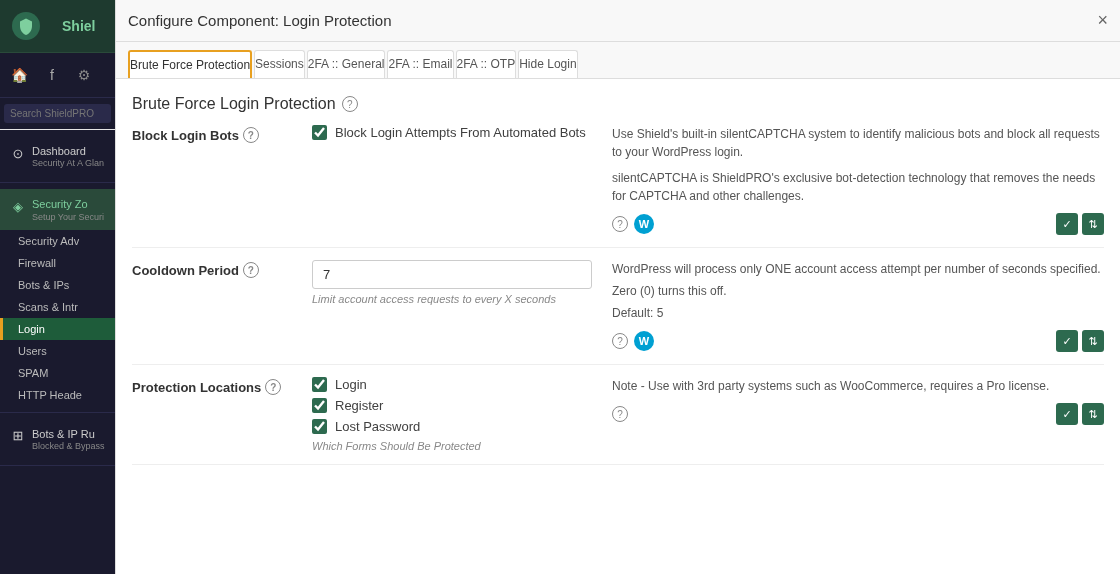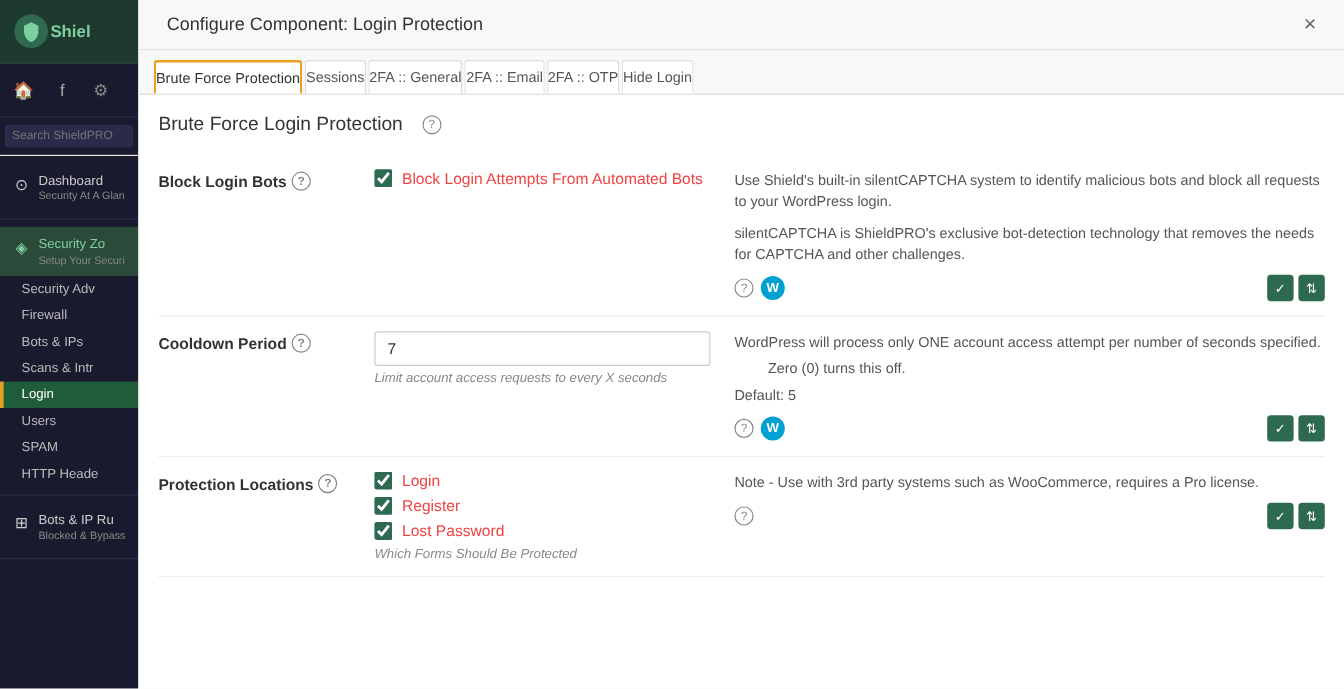--- a/index.html
+++ b/index.html
@@ -2,21 +2,21 @@
 <html><head>
   <meta charset="utf-8">
   <style>
     * { box-sizing: border-box; margin: 0; padding: 0; }
     body { font-family: -apple-system, BlinkMacSystemFont, 'Segoe UI', Arial, sans-serif; font-size: 13px; background: #f0f0f0; }
     
     .app-container { display: flex; width: 1120px; height: 574px; background: #fff; overflow: hidden; }
     
     
     .sidebar { width: 115px; background: #1a1a2e; display: flex; flex-direction: column; flex-shrink: 0; overflow: hidden; }
-    .sidebar-logo { background: #1e3a2f; padding: 12px; display: flex; align-items: center; gap: 2px; border-bottom: 1px solid #2a4a3a; }
+    .sidebar-logo { background: #1e3a2f; padding: 12px; display: flex; align-items: center; gap: 22px; border-bottom: 1px solid #2a4a3a; }
     .sidebar-logo-icon { width: 28px; height: 28px; background: #2d6a4f; border-radius: 50%; display: flex; align-items: center; justify-content: center; }
     .sidebar-logo-text { color: #7ecf9e; font-size: 14px; font-weight: bold; }
     .sidebar-icons { display: flex; gap: 0; padding: 8px 4px; border-bottom: 1px solid #2a2a4a; }
     .sidebar-top-icon { width: 32px; height: 28px; display: flex; align-items: center; justify-content: center; color: #888; font-size: 14px; }
     .sidebar-search { padding: 6px 4px; border-bottom: 1px solid #e5e5e5; }
     .sidebar-search input { width: 100%; background: #2a2a4a; border: none; border-radius: 3px; color: #aaa; font-size: 10px; padding: 4px 6px; outline: none; }
     .sidebar-nav { flex: 1; overflow-y: auto; }
     .sidebar-section { padding: 6px 0; border-bottom: 1px solid #2a2a4a; }
     .sidebar-item { padding: 8px 10px; color: #ccc; font-size: 11px; cursor: pointer; display: flex; align-items: flex-start; gap: 6px; }
     .sidebar-item.active { background: #2a4a3a; color: #7ecf9e; }
@@ -24,48 +24,48 @@
     .sidebar-item-label { line-height: 1.3; }
     .sidebar-item-sublabel { font-size: 9px; color: #888; }
     .sidebar-sub-item { padding: 5px 10px 5px 18px; color: #bbb; font-size: 11px; cursor: pointer; }
     .sidebar-sub-item.active { color: #fff; background: #1e5c3a; border-left: 3px solid #e8a020; padding-left: 15px; }
     
     
     .main-content { flex: 1; overflow: hidden; display: flex; flex-direction: column; }
     
     
     .dialog { flex: 1; background: #fff; display: flex; flex-direction: column; border-left: 1px solid #ddd; }
-    .dialog-header { padding: 10px 23px; background: #f8f8f8; border-bottom: 1px solid #ddd; display: flex; justify-content: space-between; align-items: center; }
+    .dialog-header { padding: 10px 12px; background: #f8f8f8; border-bottom: 1px solid #ddd; display: flex; justify-content: space-between; align-items: center; }
     .dialog-title { font-size: 15px; color: #333; font-weight: normal; }
     .dialog-close { background: none; border: none; font-size: 18px; cursor: pointer; color: #666; }
     
     .dialog-tabs { display: flex; gap: 2px; padding: 8px 12px 0; border-bottom: 1px solid #ddd; background: #f8f8f8; }
     .dialog-tab { padding: 6px 0; font-size: 12px; cursor: pointer; border: 1px solid #ddd; border-bottom: none; background: #fff; color: #555; border-radius: 3px 3px 0 0; }
     .dialog-tab.active { background: #fff; border: 2px solid #e8a020; border-bottom: none; color: #333; font-weight: 500; }
     
     .dialog-body { flex: 1; overflow-y: auto; padding: 16px; }
-    .section-title { font-size: 16px; color: #333; margin-bottom: 16px; display: flex; align-items: center; gap: 16px; }
+    .section-title { font-size: 16px; color: #333; display: flex; align-items: center; gap: 6px; }
     .help-icon { width: 16px; height: 16px; border-radius: 50%; border: 1px solid #888; color: #888; font-size: 10px; display: inline-flex; align-items: center; justify-content: center; cursor: pointer; }
     
     .settings-row { display: flex; padding: 12px 0; border-bottom: 1px solid #eee; min-height: 80px; }
     .settings-label { width: 180px; flex-shrink: 0; padding-top: 2px; }
     .settings-label-text { font-size: 13px; font-weight: 600; color: #333; display: flex; align-items: center; gap: 4px; }
     .settings-control { width: 300px; flex-shrink: 0; padding-right: 20px; }
     .settings-desc { flex: 1; color: #555; font-size: 12px; line-height: 1.5; }
     .settings-desc-actions { display: flex; justify-content: space-between; align-items: center; margin-top: 8px; }
     .settings-desc-icons { display: flex; gap: 6px; align-items: center; }
     .wp-icon { width: 20px; height: 20px; background: #00a0d2; border-radius: 50%; display: flex; align-items: center; justify-content: center; color: white; font-size: 11px; font-weight: bold; }
     .settings-action-btns { display: flex; gap: 4px; }
     .action-btn { width: 22px; height: 22px; border-radius: 3px; display: flex; align-items: center; justify-content: center; font-size: 11px; cursor: pointer; }
     .action-btn-check { background: #2d6a4f; color: white; border: none; }
     .action-btn-sort { background: #2d6a4f; color: white; border: none; }
     
     .checkbox-row { display: flex; align-items: center; gap: 8px; margin-bottom: 6px; }
     .checkbox-row input[type="checkbox"] { width: 15px; height: 15px; accent-color: #2d6a4f; }
-    .checkbox-label { font-size: 13px; color: #ef4444; }
+    .checkbox-label { font-size: 13px; color: #404040; }
     
     .text-input { width: 100%; padding: 6px 10px; border: 1px solid #ccc; border-radius: 3px; font-size: 13px; color: #333; outline: none; }
     .hint-text { font-size: 11px; color: #888; margin-top: 4px; font-style: italic; }
   </style>
 </head>
 <body>
 
 <div class="app-container">
 
   <div class="sidebar">
@@ -187,21 +187,21 @@
               <span>Cooldown Period</span>
               <span class="help-icon">?</span>
             </div>
           </div>
           <div class="settings-control">
             <input type="number" class="text-input" value="7" style="">
             <div class="hint-text">Limit account access requests to every X seconds</div>
           </div>
           <div class="settings-desc">
             <p style="margin-bottom:4px;">WordPress will process only ONE account access attempt per number of seconds specified.</p>
-            <p style="margin-bottom:4px;margin-left:28px;">Zero (0) turns this off.</p>
+            <p style="margin-bottom:4px;">Zero (0) turns this off.</p>
             <p>Default: 5</p>
             <div class="settings-desc-actions">
               <div class="settings-desc-icons">
                 <span class="help-icon">?</span>
                 <div class="wp-icon">W</div>
               </div>
               <div class="settings-action-btns">
                 <button class="action-btn action-btn-check">✓</button>
                 <button class="action-btn action-btn-sort">⇅</button>
               </div>

